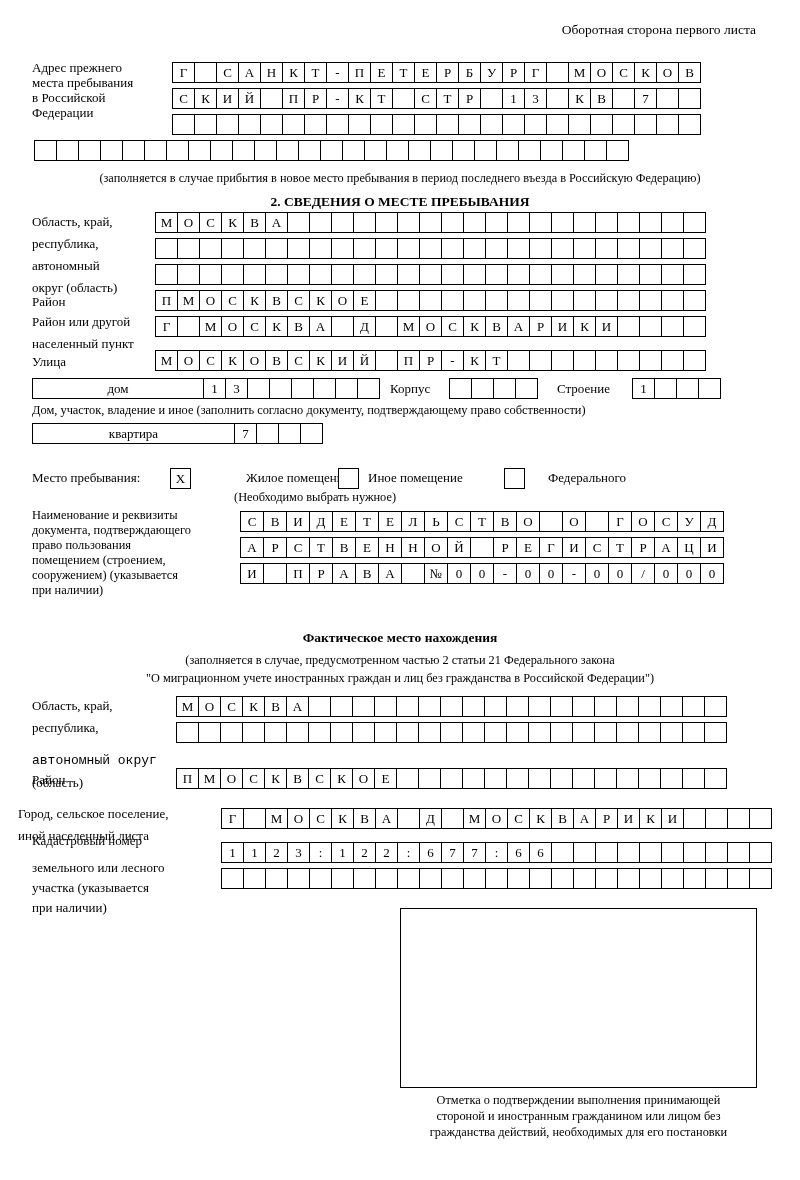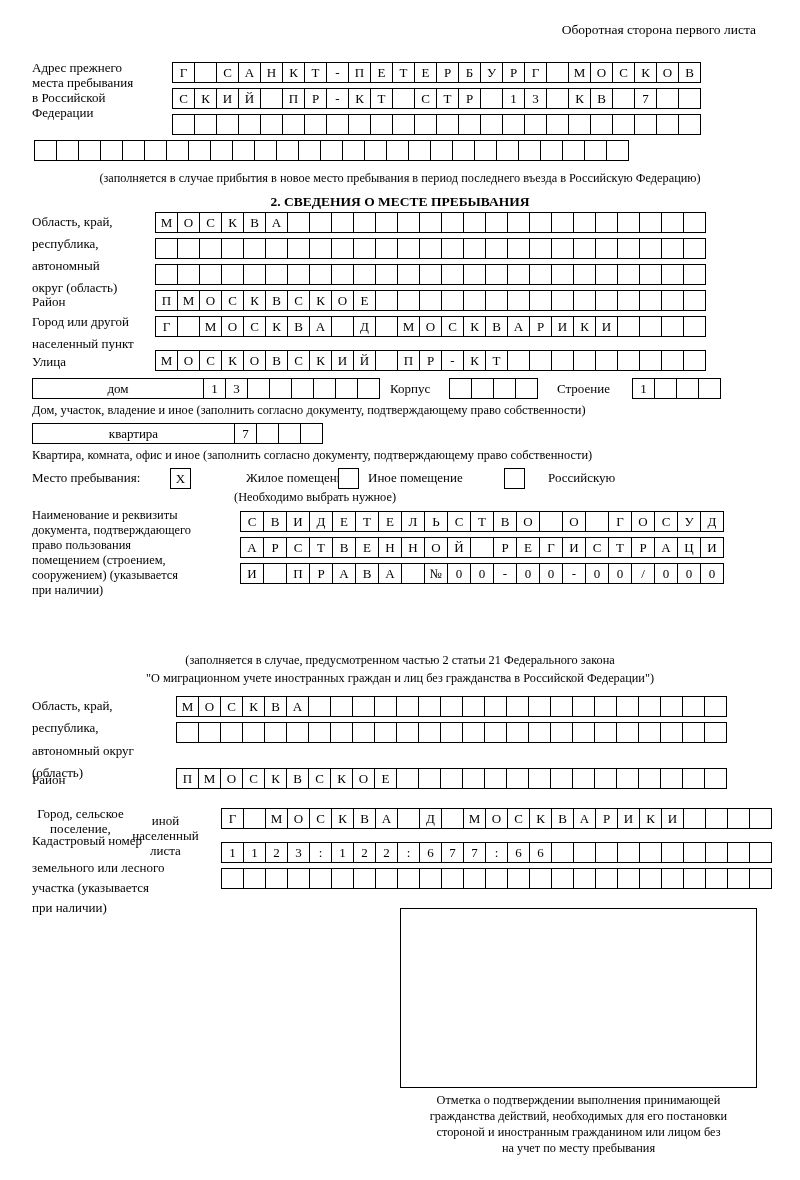--- a/index.html
+++ b/index.html
@@ -340,21 +340,21 @@
       <div class="cell"></div>
       <div class="cell"></div>
       <div class="cell"></div>
       <div class="cell"></div>
       <div class="cell"></div>
       <div class="cell"></div>
       <div class="cell"></div>
     </div>
 
   <div class="row" style="left:32px; top:314px; width:150px; flex-direction:column;">
-    <div class="label">Город или другой</div>
+    <div class="label">Район или другой</div>
     <div class="label" style="margin-top:7px;">населенный пункт</div>
   </div>
   <div class="cells" style="position:absolute; left:155px; top:316px;" id="ct0">
       <div class="cell">Г</div>
       <div class="cell"></div>
       <div class="cell">М</div>
       <div class="cell">О</div>
       <div class="cell">С</div>
       <div class="cell">К</div>
       <div class="cell">В</div>
@@ -435,29 +435,28 @@
 
   <div class="label-small" style="position:absolute; left:32px; top:403px;">Дом, участок, владение и иное (заполнить согласно документу, подтверждающему право собственности)</div>
 
   <div class="wide-box" style="position:absolute; left:32px; top:423px; width:203px;">квартира</div>
   <div class="cells" style="position:absolute; left:234px; top:423px;" id="fl0">
       <div class="cell">7</div>
       <div class="cell"></div>
       <div class="cell"></div>
       <div class="cell"></div>
     </div>
-  <div class="label-small" style="position:absolute; left:32px; top:448px;">Квартира, комната, офис и иное (заполнить согласно документу, подтверждающему право собственности)</div>
 
   <div class="label" style="position:absolute; left:32px; top:470px;">Место пребывания:</div>
   <div class="chk" style="position:absolute; left:170px; top:468px;">X</div>
   <div class="label" style="position:absolute; left:199px; top:470px;margin-left:47px;">Жилое помещение</div>
   <div class="chk" style="position:absolute; left:338px; top:468px;"></div>
   <div class="label" style="position:absolute; left:368px; top:470px;">Иное помещение</div>
   <div class="chk" style="position:absolute; left:504px; top:468px;"></div>
-  <div class="label" style="position:absolute; left:548px; top:470px;">Российскую</div>
+  <div class="label" style="position:absolute; left:548px; top:470px;">Федерального</div>
   <div class="label-small" style="position:absolute; left:234px; top:490px;">(Необходимо выбрать нужное)</div>
 
   <div class="row" style="left:32px; top:508px; width:206px; flex-direction:column;">
     <div class="label-small">Наименование и реквизиты</div>
     <div class="label-small">документа, подтверждающего</div>
     <div class="label-small">право пользования</div>
     <div class="label-small">помещением (строением,</div>
     <div class="label-small">сооружением) (указывается</div>
     <div class="label-small">при наличии)</div>
   </div>
@@ -524,27 +523,28 @@
       <div class="cell" style="width: 24px;">0</div>
       <div class="cell" style="width: 24px;">-</div>
       <div class="cell" style="width: 24px;">0</div>
       <div class="cell" style="width: 24px;">0</div>
       <div class="cell" style="width: 24px;">/</div>
       <div class="cell" style="width: 24px;">0</div>
       <div class="cell" style="width: 24px;">0</div>
       <div class="cell" style="width: 24px;">0</div>
     </div>
 
+  <div class="center-title" style="top:630px;">Фактическое место нахождения</div>
   <div class="center-text" style="top:653px;">(заполняется в случае, предусмотренном частью 2 статьи 21 Федерального закона</div>
   <div class="center-text" style="top:671px;">"О миграционном учете иностранных граждан и лиц без гражданства в Российской Федерации")</div>
 
   <div class="row" style="left:32px; top:698px; width:150px; flex-direction:column;">
     <div class="label">Область, край,</div>
     <div class="label" style="margin-top:7px;">республика,</div>
-    <div class="label" style="margin-top:8px;">автономный округ</div>
+    <div class="label" style="margin-top:18px;font-family:Liberation Mono, monospace;">автономный округ</div>
     <div class="label" style="margin-top:7px;">(область)</div>
   </div>
   <div class="cells" style="position:absolute; left:176px; top:696px;" id="ar0">
       <div class="cell">М</div>
       <div class="cell">О</div>
       <div class="cell">С</div>
       <div class="cell">К</div>
       <div class="cell">В</div>
       <div class="cell">А</div>
       <div class="cell"></div>
@@ -617,21 +617,21 @@
       <div class="cell"></div>
       <div class="cell"></div>
       <div class="cell"></div>
       <div class="cell"></div>
       <div class="cell"></div>
       <div class="cell"></div>
       <div class="cell"></div>
       <div class="cell"></div>
     </div>
 
-  <div class="row" style="left:35px; top:806px; width:170px; flex-direction:row;text-align:center;">
+  <div class="row" style="left:18px; top:806px; width:170px; flex-direction:column;text-align:center;">
     <div class="label">Город, сельское поселение,</div>
     <div class="label" style="margin-top:7px;">иной населенный листа</div>
   </div>
   <div class="cells" style="position:absolute; left:221px; top:808px;" id="ac0">
       <div class="cell">Г</div>
       <div class="cell"></div>
       <div class="cell">М</div>
       <div class="cell">О</div>
       <div class="cell">С</div>
       <div class="cell">К</div>
@@ -713,18 +713,17 @@
       <div class="cell"></div>
       <div class="cell"></div>
       <div class="cell"></div>
       <div class="cell"></div>
       <div class="cell"></div>
     </div>
 
   <div class="bigbox" style="left:400px; top:908px; width:357px; height:180px;"></div>
   <div class="footnote" style="left:400px; top:1092px; width:357px;">
     <div>Отметка о подтверждении выполнения принимающей</div>
+    <div>стороной и иностранным гражданином или лицом без</div>
     <div>гражданства действий, необходимых для его постановки</div>
-    <div>стороной и иностранным гражданином или лицом без</div>
-    <div>на учет по месту пребывания</div>
   </div>
 
 </div>
 
 </body></html>

